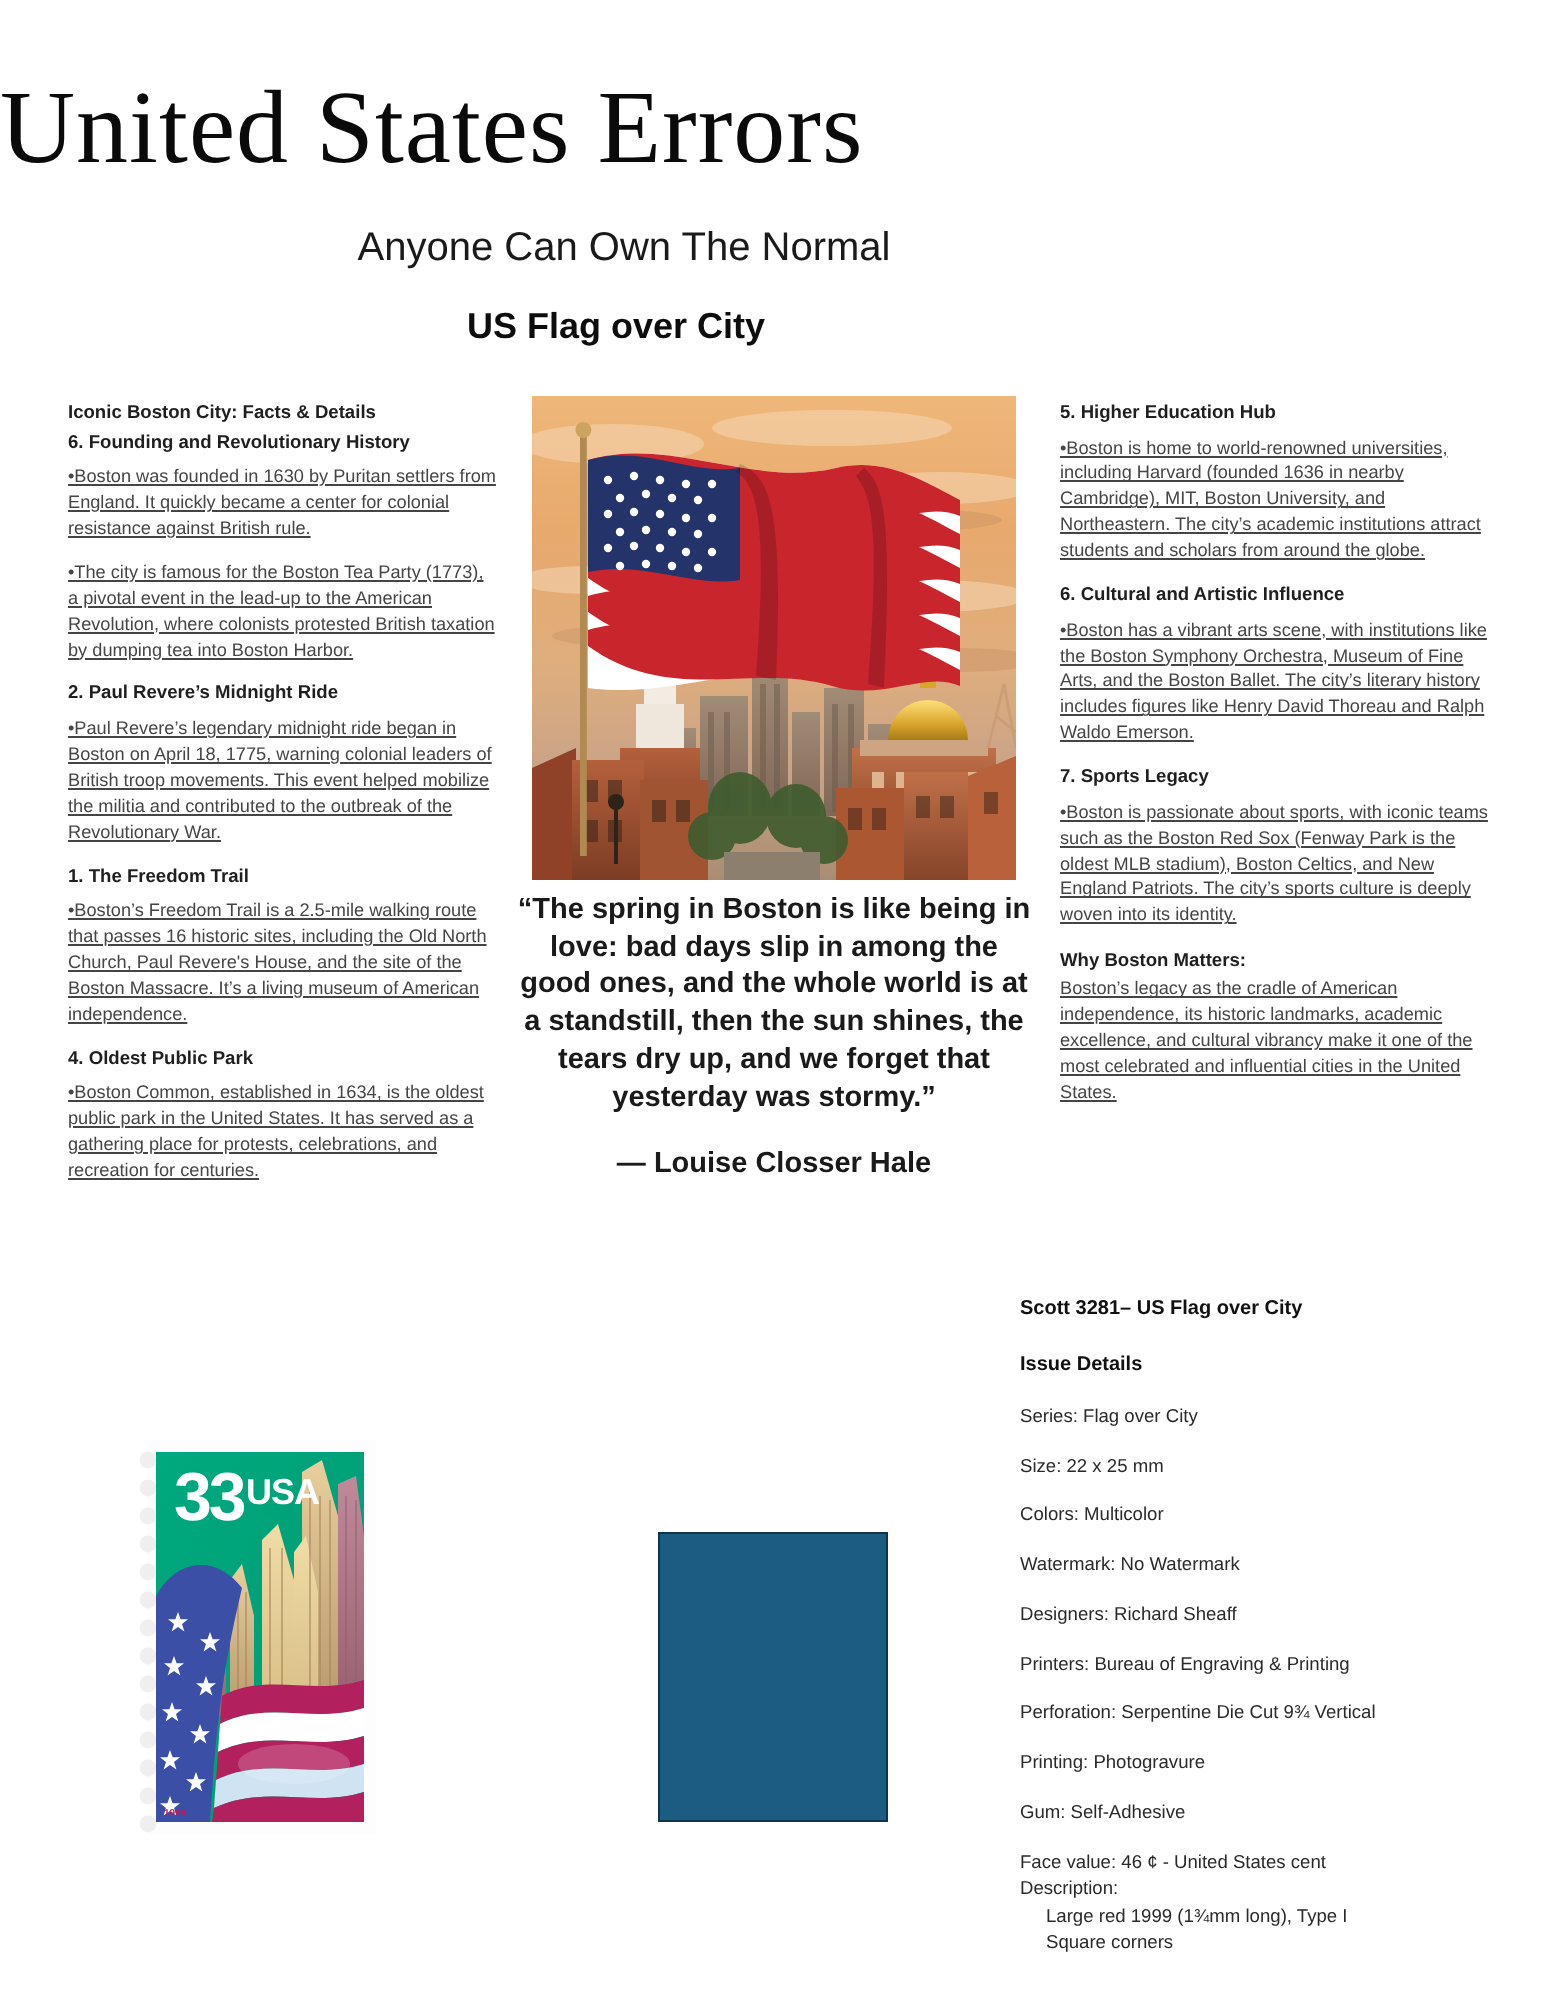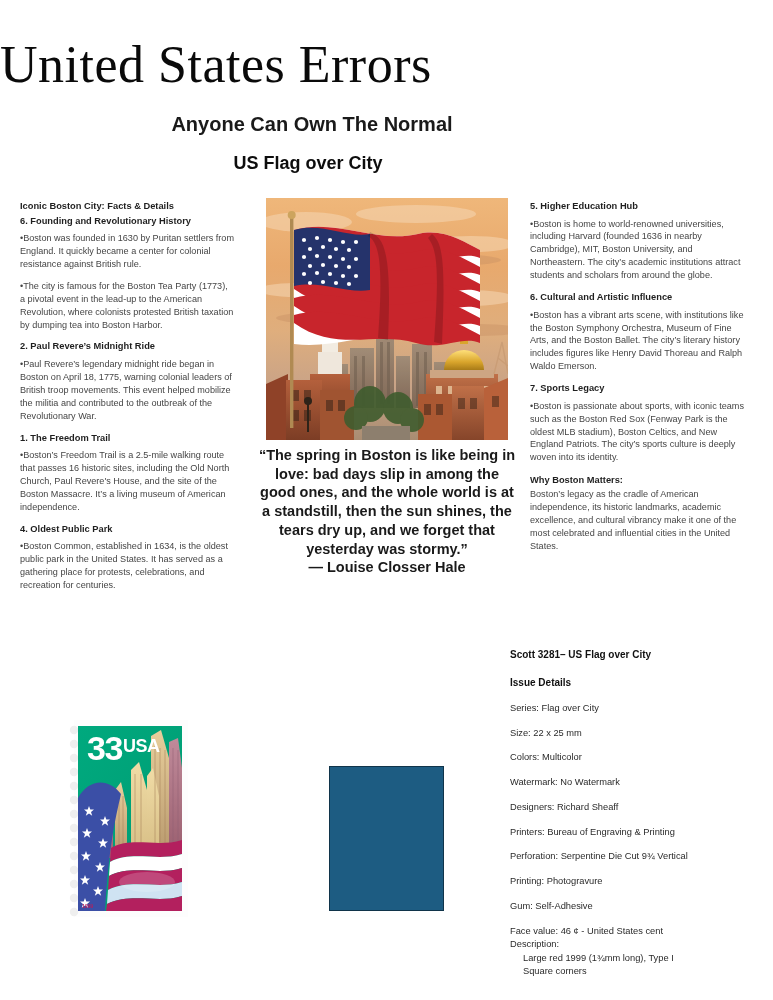--- a/index.html
+++ b/index.html
@@ -25,55 +25,56 @@
     font-weight: 400;
     letter-spacing: 0.5px;
     color: #0a0a0a;
     line-height: 1.05;
   }
   .page-subtitle {
     position: absolute;
     top: 113px; left: 0; width: 624px;
     text-align: center;
     font-size: 20px;
-    font-weight: 700;
+    font-weight: 400;
     color: #1a1a1a;
   }
   .page-section-title {
     position: absolute;
     top: 153px; left: 0; width: 616px;
     text-align: center;
     font-size: 18px;
     font-weight: 700;
     color: #0d0d0d;
   }
 
   
   .col {
     position: absolute;
     top: 200px;
     width: 215px;
     font-size: 9.1px;
     line-height: 1.42;
     color: #3f3f3f;
   }
-  .col-left  { left: 20px; }
+  .col-left  { left: 34px; }
   .col-right { left: 530px; width: 220px; }
 
   .col h4 {
     margin: 0 0 2px 0;
     font-size: 9.3px;
     font-weight: 700;
     color: #1f1f1f;
     line-height: 1.35;
   }
   .col h4.tight { margin-top: 0px; }
   .col p {
     margin: 6px 0 9px 0;
     color: #454545;
+    text-decoration: underline;
   }
   .col p.lead { margin-top: 5px; }
   .col .why-head {
     margin: 10px 0 1px 0;
     font-size: 9.3px;
     font-weight: 700;
     color: #1f1f1f;
   }
   .col .why-body { margin: 0; color: #454545; }
 
@@ -92,21 +93,21 @@
     top: 446px; left: 258px;
     width: 258px;
     text-align: center;
     font-size: 14.5px;
     font-weight: 700;
     line-height: 1.29;
     color: #1a1a1a;
   }
   .quote-attr {
     display: block;
-    margin-top: 0;
+    margin-top: 15px;
     font-weight: 700;
   }
 
   
   .stamp-wrap {
     position: absolute;
     top: 712px; left: 65px;
     width: 123px; height: 212px; text-align: center;
   }
   .stamp-wrap svg { display: block; width: 123px; height: 212px; }

